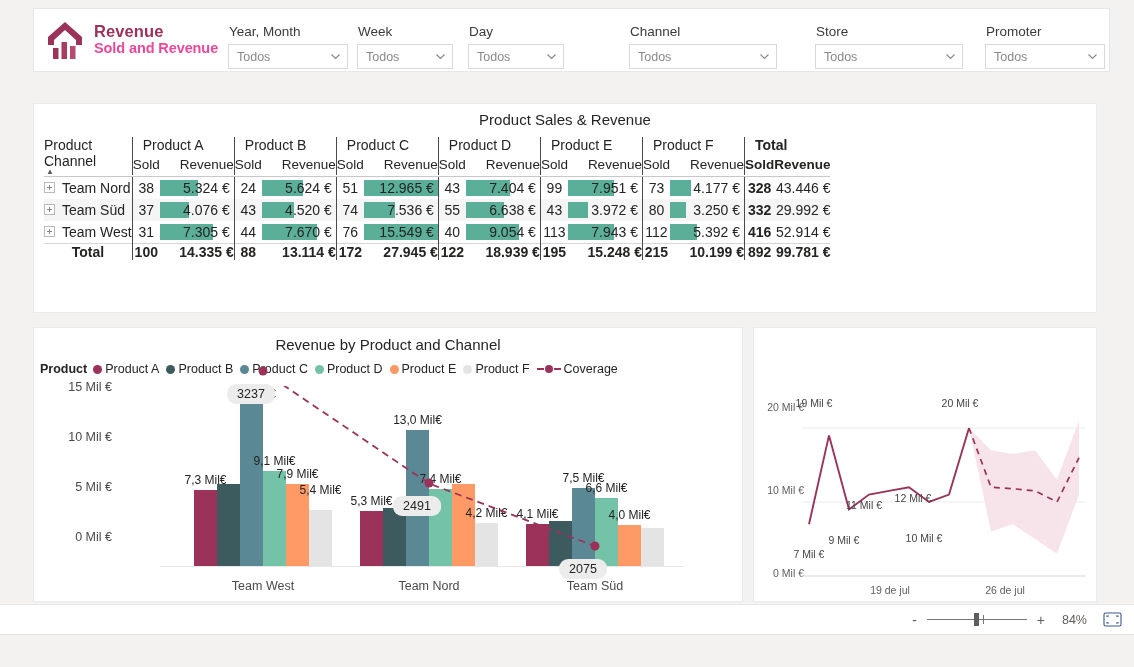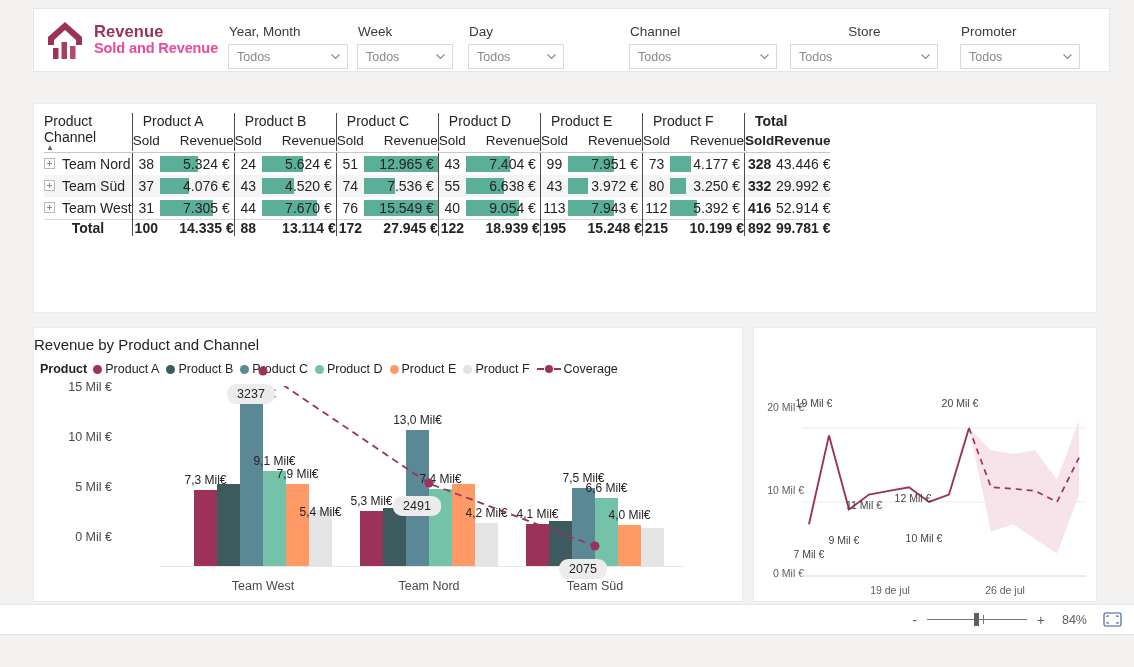--- a/index.html
+++ b/index.html
@@ -67,21 +67,21 @@
   tr.totrow td { font-weight: bold; border-top: 1px solid #d6d6d6; }
   .vsep { border-left: 1px solid #4a4a4a; }
   .hrule td { padding: 0; border-bottom: 1px solid #c8c8c8; height: 1px; }
   .sortcaret { font-size: 8px; color: #605e5c; line-height: 6px; padding-left: 2px; }
 
   
   .bar-card {
     position: absolute; left: 33px; top: 327px; width: 710px; height: 275px;
     background: #fff; border: 1px solid #ebebeb;
   }
-  .bar-title { text-align: left; font-size: 15px; color: #252423; padding-top: 8px; }
+  .bar-title { text-align: center; font-size: 15px; color: #252423; padding-top: 8px; }
   .legend { display: flex; align-items: center; gap: 2px; padding: 9px 0 0 6px; font-size: 12.5px; color: #252423; }
   .legend-title { font-weight: bold; margin-right: 4px; }
   .legend-item { display: flex; align-items: center; gap: 3px; margin-right: 5px; }
   .legend-dot { width: 9px; height: 9px; border-radius: 50%; flex: none; }
   .legend-line { display: flex; align-items: center; gap: 1px; }
   .ll-seg { width: 7px; height: 2.5px; background: #9B3259; }
   .ll-dot { width: 8px; height: 8px; border-radius: 50%; background: #9B3259; }
 
   .plot { position: absolute; left: 0; top: 58px; width: 710px; height: 215px; }
   .yaxis-l { position: absolute; left: 8px; width: 70px; text-align: right; font-size: 12.5px; color: #4a4a4a; }
@@ -200,21 +200,21 @@
       <div class="slicer-box">
         <span>Todos</span>
         <span class="chev">
           <svg viewBox="0 0 11 11" width="11" height="11">
               <path d="M1.5 3.5 L5.5 7.5 L9.5 3.5" stroke="#8a8886" stroke-width="1.1" fill="none"></path>
             </svg>
         </span>
       </div>
     </div>
 
-    <div class="slicer" style="width:148px;margin-left:13px;text-align:center;">
+    <div class="slicer" style="width:148px;margin-left:38px;">
       <div class="slicer-label">Store</div>
       <div class="slicer-box">
         <span>Todos</span>
         <span class="chev">
           <svg viewBox="0 0 11 11" width="11" height="11">
               <path d="M1.5 3.5 L5.5 7.5 L9.5 3.5" stroke="#8a8886" stroke-width="1.1" fill="none"></path>
             </svg>
         </span>
       </div>
     </div>
@@ -226,20 +226,21 @@
         <span class="chev">
           <svg viewBox="0 0 11 11" width="11" height="11">
               <path d="M1.5 3.5 L5.5 7.5 L9.5 3.5" stroke="#8a8886" stroke-width="1.1" fill="none"></path>
             </svg>
         </span>
       </div>
     </div>
   </div>
 
   <div class="matrix-card">
+    <div class="matrix-title">Product Sales &amp; Revenue</div>
     <table class="matrix">
       <thead>
         <tr>
           <th class="hdr-prod">Product</th>
           <th class="hdr-prod vsep" colspan="2" style="padding-left:10px;">Product A</th>
           <th class="hdr-prod vsep" colspan="2" style="padding-left:10px;">Product B</th>
           <th class="hdr-prod vsep" colspan="2" style="padding-left:10px;">Product C</th>
           <th class="hdr-prod vsep" colspan="2" style="padding-left:10px;">Product D</th>
           <th class="hdr-prod vsep" colspan="2" style="padding-left:10px;">Product E</th>
           <th class="hdr-prod vsep" colspan="2" style="padding-left:10px;">Product F</th>
@@ -500,21 +501,21 @@
             <div class="bar" style="left: 0px; height: 76.8198px; background: rgb(155, 50, 89);"></div>
             <div class="blabel" style="left: 11.5px; bottom: 79.8198px;">7,3 Mil€</div>
             <div class="bar" style="left: 23px; height: 83.1337px; background: rgb(61, 91, 94);"></div>
             <div class="bar" style="left: 46px; height: 163.11px; background: rgb(90, 136, 149);"></div>
             <div class="blabel" style="left: 57.5px; bottom: 166.11px;">15,5 Mil€</div>
             <div class="bar" style="left: 69px; height: 95.7616px; background: rgb(116, 194, 168);"></div>
             <div class="blabel" style="left: 80.5px; bottom: 98.7616px;">9,1 Mil€</div>
             <div class="bar" style="left: 92px; height: 83.1337px; background: rgb(255, 153, 102);"></div>
             <div class="blabel" style="left: 103.5px; bottom: 86.1337px;">7,9 Mil€</div>
             <div class="bar" style="left: 115px; height: 56.8256px; background: rgb(228, 228, 228);"></div>
-            <div class="blabel" style="left: 126.5px; bottom: 48px; text-align: center;">5,4 Mil€</div>
+            <div class="blabel" style="left: 126.5px; bottom: 70px; text-align: center;">5,4 Mil€</div>
             <div class="catlabel">Team West</div>
           </div>
           <div class="cluster" style="left: 200px; width: 138px;">
             <div class="bar" style="left: 0px; height: 55.7733px; background: rgb(155, 50, 89);"></div>
             <div class="blabel" style="left: 11.5px; bottom: 58.7733px;">5,3 Mil€</div>
             <div class="bar" style="left: 23px; height: 58.9302px; background: rgb(61, 91, 94);"></div>
             <div class="bar" style="left: 46px; height: 136.802px; background: rgb(90, 136, 149);"></div>
             <div class="blabel" style="left: 57.5px; bottom: 139.802px;">13,0 Mil€</div>
             <div class="bar" style="left: 69px; height: 77.8721px; background: rgb(116, 194, 168);"></div>
             <div class="blabel" style="left: 80.5px; bottom: 80.8721px;">7,4 Mil€</div>

